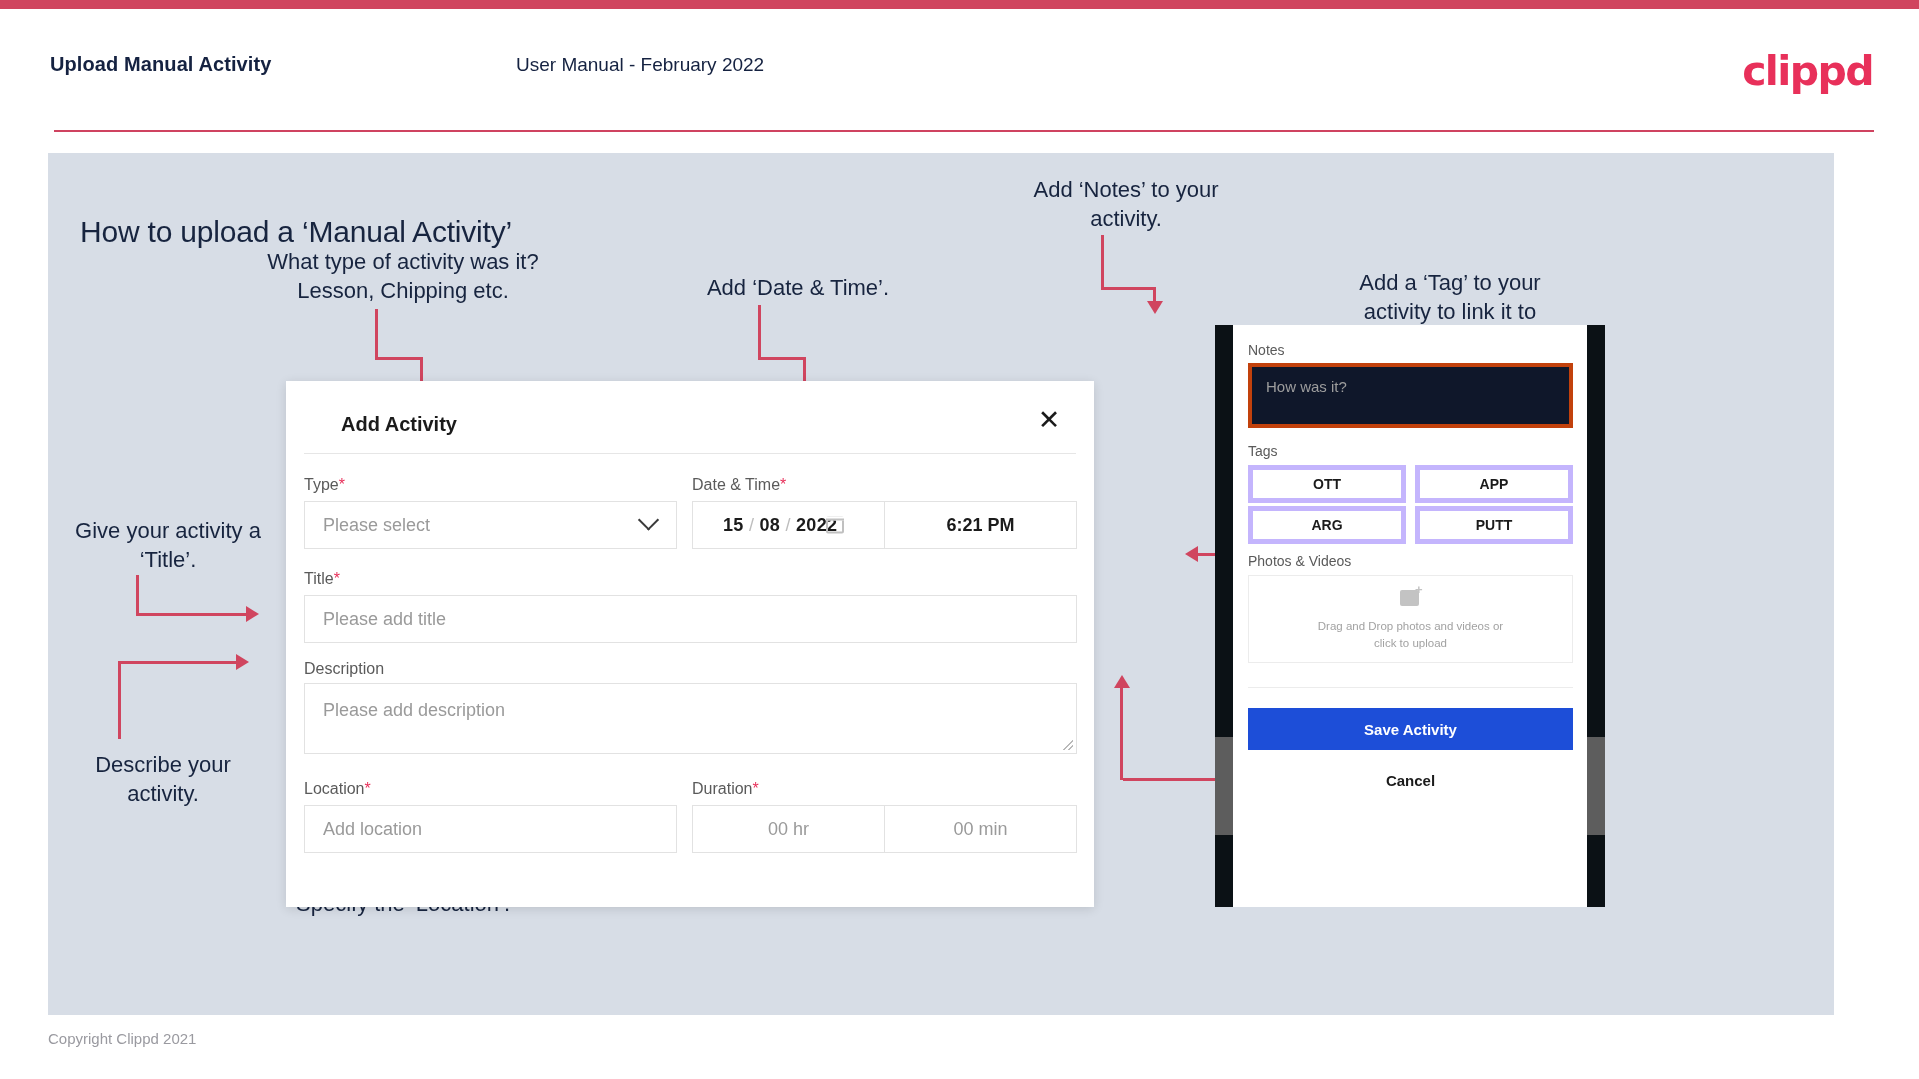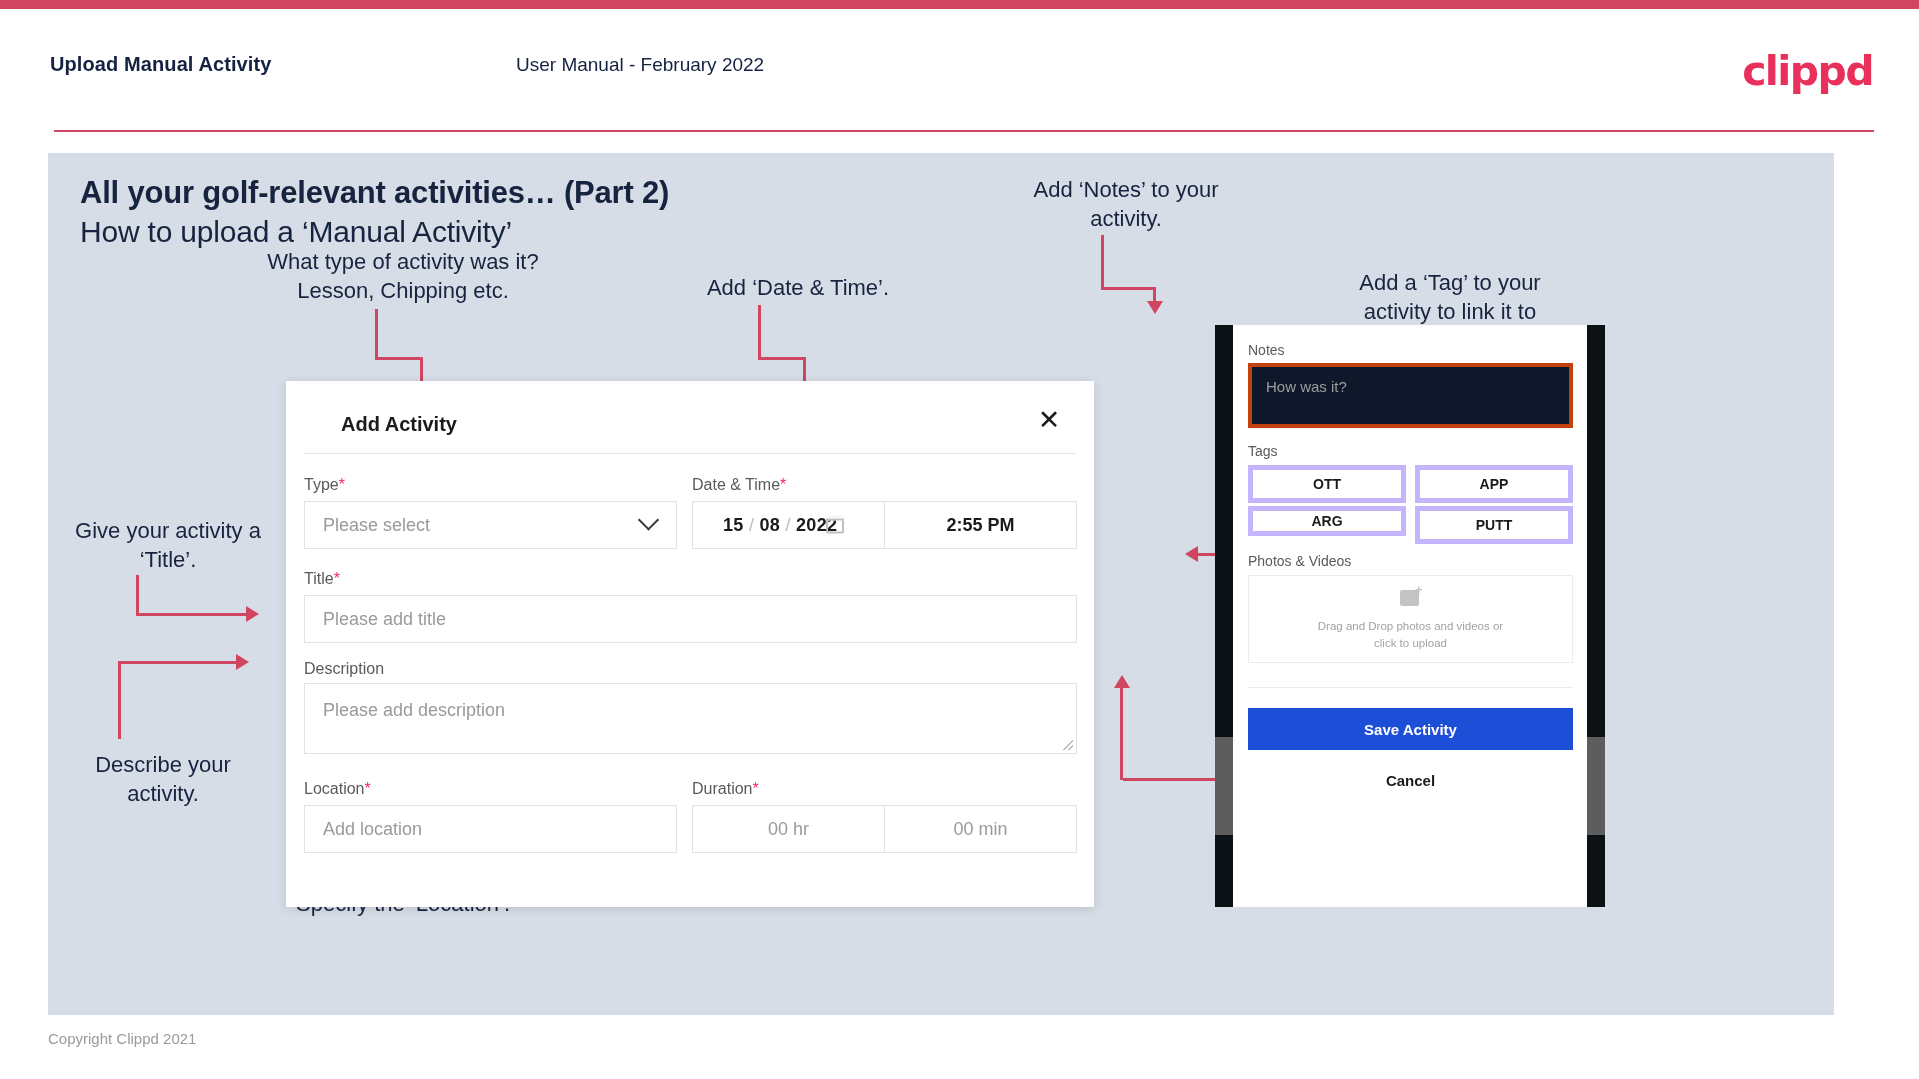--- a/index.html
+++ b/index.html
@@ -284,21 +284,20 @@
 
 <div class="header">
   <div class="header-title">Upload Manual Activity</div>
   <div class="header-subtitle">User Manual - February 2022</div>
   <div class="logo">clippd</div>
   <div class="header-rule"></div>
 </div>
 
 <div class="slide">
 
-  <div class="slide-title">All your golf-relevant activities… (Part 2)</div>
   <div class="slide-subtitle">How to upload a ‘Manual Activity’</div>
 
   <div class="anno" style="left:190px; top:94px; width:330px;">What type of activity was it?
 Lesson, Chipping etc.</div>
 
   <div class="anno" style="left:600px; top:120px; width:300px;">Add ‘Date &amp; Time’.</div>
 
   <div class="anno" style="left:0px; top:363px; width:240px;">Give your activity a
 ‘Title’.</div>
 
@@ -388,21 +387,21 @@
   </div>
 
   <div class="field-label" style="left:406px; top:95px;">
     <span>Date &amp; Time</span><span class="req">*</span>
   </div>
   <div class="input-box" style="left:406px; top:120px; width:193px; height:48px;">
     <span class="date-txt"><span>15</span><span class="date-sep"> / </span><span>08</span><span class="date-sep"> / </span><span>2022</span></span>
     <span class="cal-icon"></span>
   </div>
   <div class="time-box" style="left:599px; top:120px; width:192px; height:48px;">
-    <span>2:55 PM</span>
+    <span>6:21 PM</span>
   </div>
 
   <div class="field-label" style="left:18px; top:189px;">
     <span>Title</span><span class="req">*</span>
   </div>
   <div class="input-box" style="left:18px; top:214px; width:773px; height:48px;">
     <span class="ph">Please add title</span>
   </div>
 
   <div class="field-label" style="left:18px; top:279px;">
@@ -446,21 +445,21 @@
       <span class="ph-ph">How was it?</span>
     </div>
 
     <div class="ph-label" style="left:15px; top:118px;">Tags</div>
     <div class="tag-btn" style="left:15px; top:140px; width:158px; height:38px;">
       <span>OTT</span>
     </div>
     <div class="tag-btn" style="left:182px; top:140px; width:158px; height:38px;">
       <span>APP</span>
     </div>
-    <div class="tag-btn" style="left:15px; top:181px; width:158px; height:30px;">
+    <div class="tag-btn" style="left:15px; top:181px; width:158px; height:38px;">
       <span>ARG</span>
     </div>
     <div class="tag-btn" style="left:182px; top:181px; width:158px; height:38px;">
       <span>PUTT</span>
     </div>
 
     <div class="ph-label" style="left:15px; top:228px;">Photos &amp; Videos</div>
     <div class="dropzone" style="left:15px; top:250px; width:325px; height:88px;">
       <span class="dz-icon">
         <span class="img"></span>

